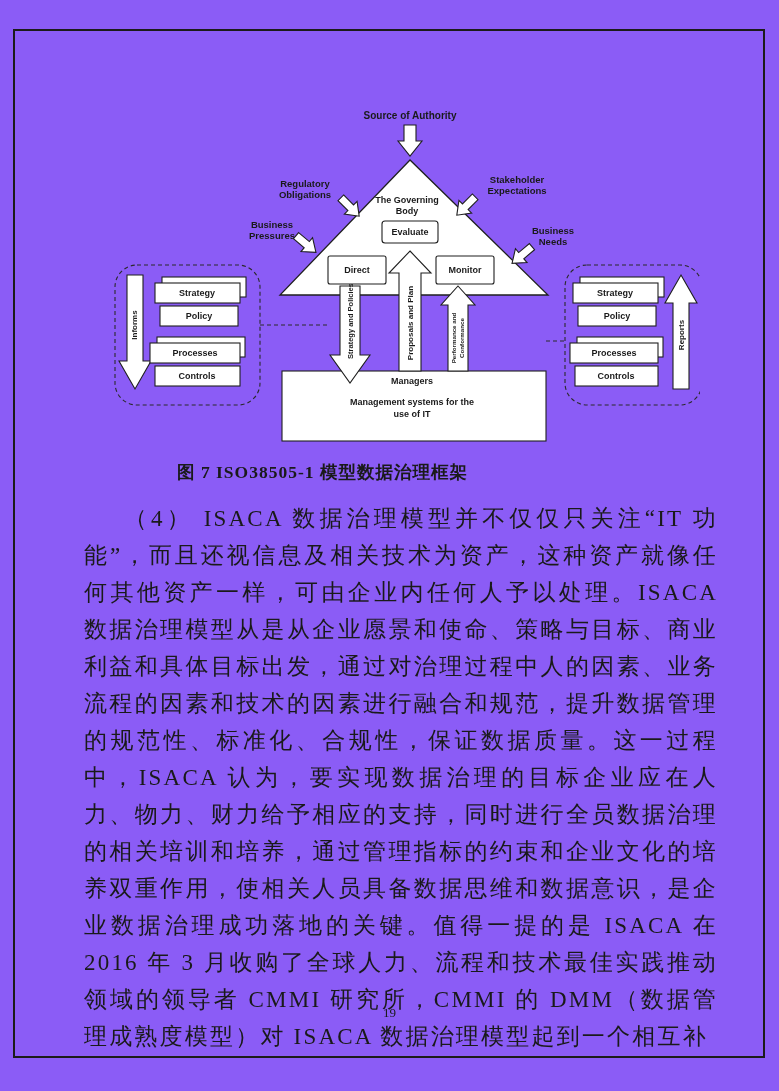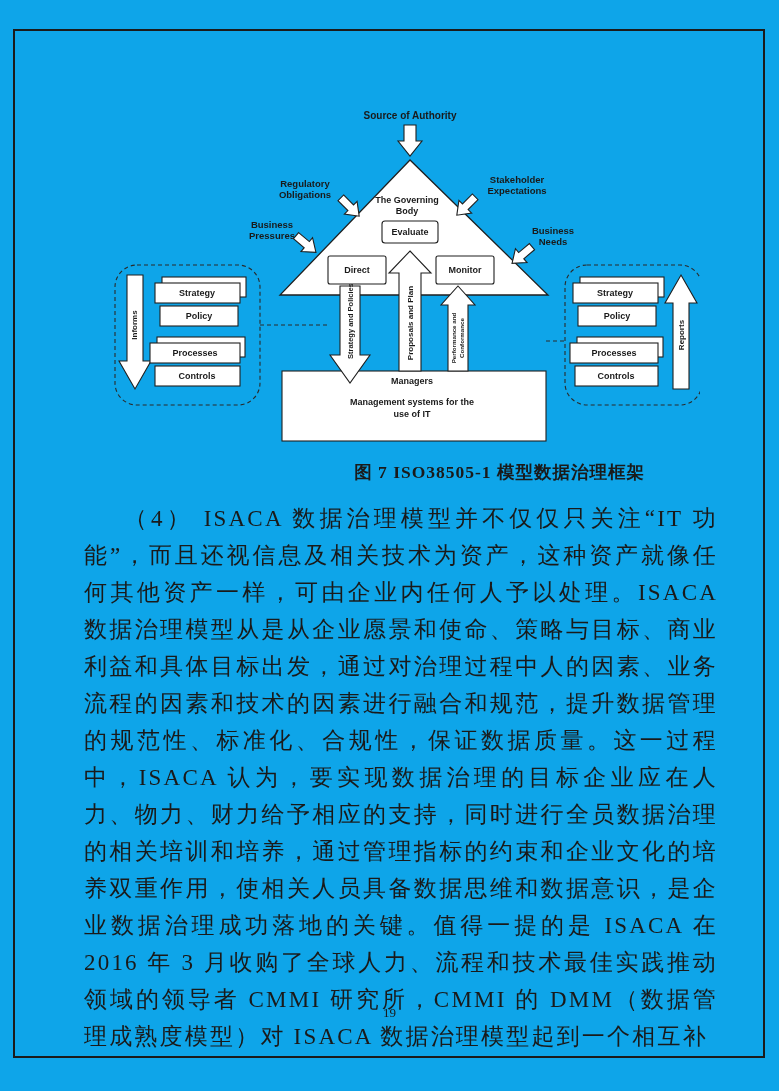--- a/index.html
+++ b/index.html
@@ -1,18 +1,18 @@
 <!DOCTYPE html>
 <html><head>
 <meta charset="utf-8">
 <style>
   html,body { margin:0; padding:0; background:#f2f2f2; }
   .page {
     position:relative; width:779px; height:1091px; margin:0 auto;
-    background:#0ea5e9; overflow:hidden;
+    background:#8b5cf6; overflow:hidden;
     font-family:"Liberation Serif","DejaVu Serif",serif; color:#1a1a1a;
   }
   .frame {
     position:absolute; left:13px; top:29px; width:748px; height:1025px;
     border:2px solid #1b1b1b; pointer-events:none;
   }
   .diagram { position:absolute; left:100px; top:103px; }
 
   
   .shape { fill:#ffffff; stroke:#1f1f1f; stroke-width:1.1; }
@@ -24,21 +24,21 @@
     fill:#1a1a1a; font-weight:bold;
   }
   .t10 { font-size:10px; }
   .t95 { font-size:9.5px; }
   .t9  { font-size:9px; }
   .t8  { font-size:8px; }
   .t75 { font-size:7.5px; }
   .t6  { font-size:6.2px; }
 
   .caption {
-    position:absolute; left:0; top:460px; width:645px; text-align:right;
+    position:absolute; left:0; top:460px; width:645px; text-align:center;
     font-size:17.5px; font-weight:bold; letter-spacing:1px;
   }
   .bodytext {
     position:absolute; left:84px; top:500px; width:634px;
     font-size:23px; line-height:37px; letter-spacing:2.2px;
     text-align:justify; text-indent:40px;
   }
   .pagenum {
     position:absolute; left:0; top:1005px; width:779px; text-align:center;
     font-size:13px;

